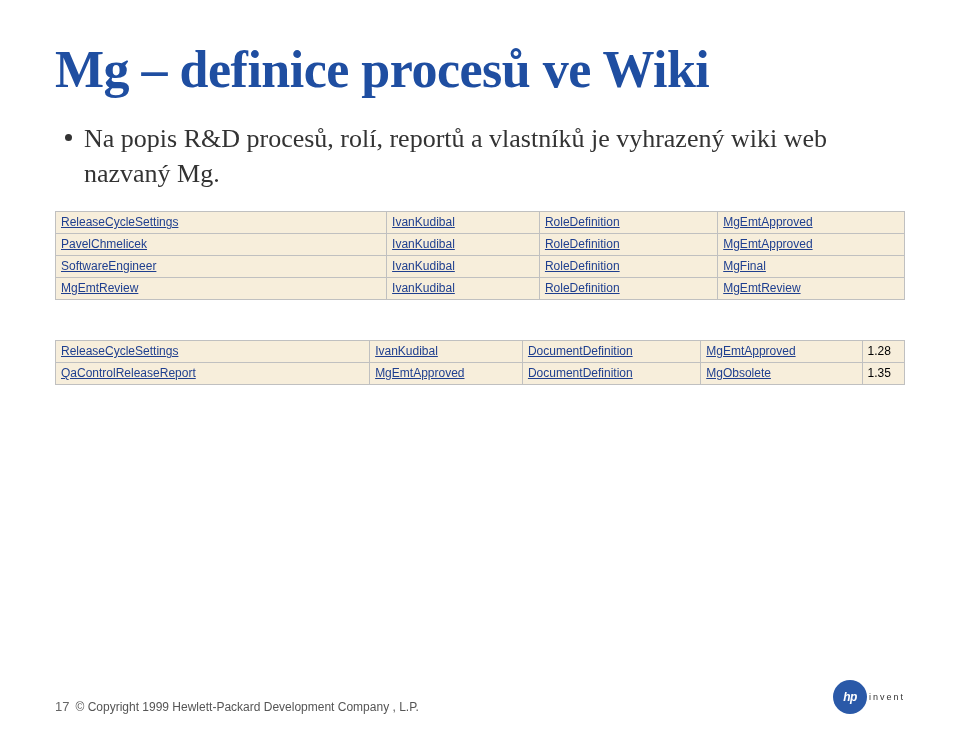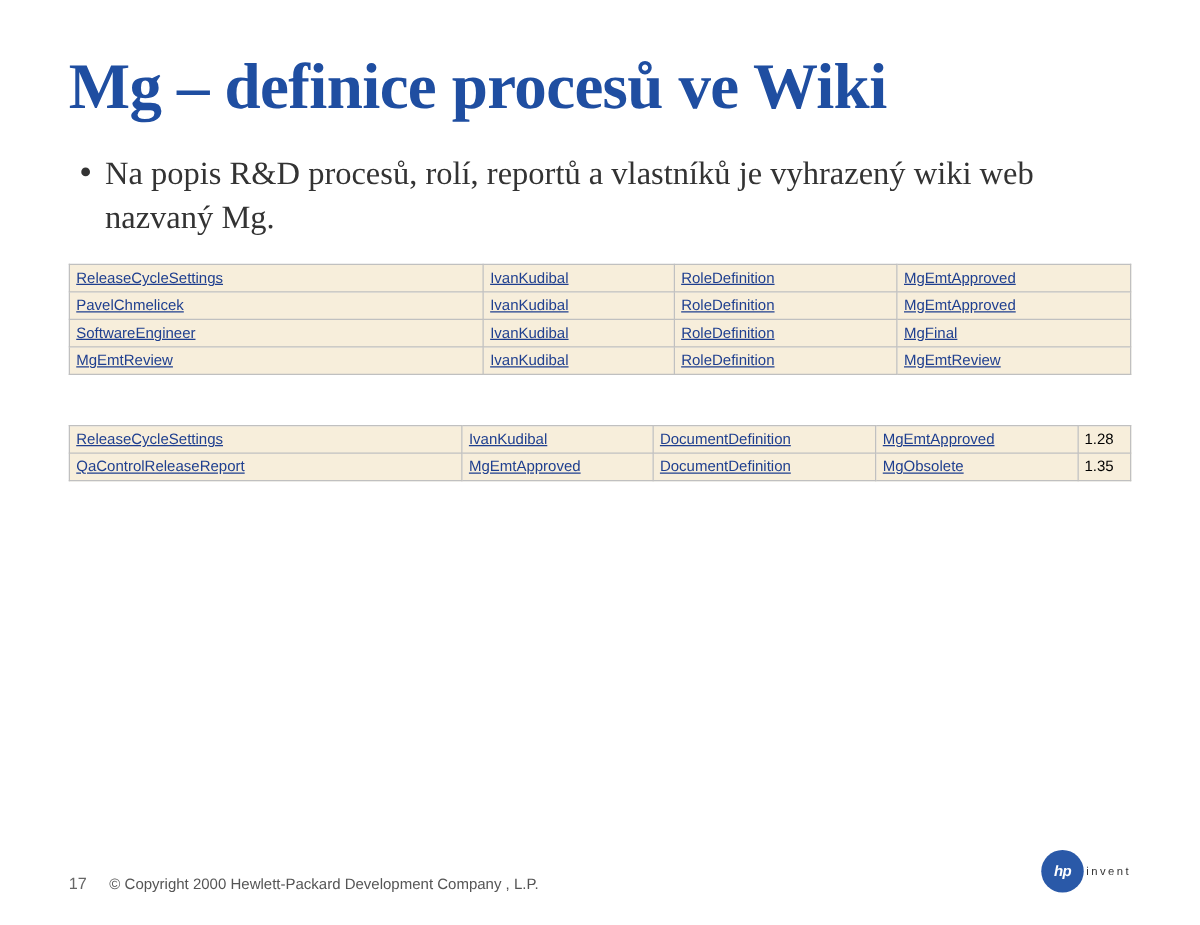--- a/index.html
+++ b/index.html
@@ -9,21 +9,21 @@
   .bullet-list { margin-left: 10px; margin-bottom: 20px; }
   .bullet-item { display: flex; align-items: flex-start; font-family: Georgia, serif; font-size: 26px; color: #333; line-height: 1.35; margin-bottom: 6px; }
   .bullet-dot { width: 7px; height: 7px; background: #333; border-radius: 50%; margin-top: 13px; margin-right: 12px; flex-shrink: 0; }
   table { border-collapse: collapse; font-family: Verdana, Geneva, sans-serif; font-size: 12px; width: 100%; }
   td { border: 1px solid #c0c0c0; padding: 3px 5px 4px 5px; background: #f7eedb; vertical-align: middle; }
   td a, .linklike { color: #1f3f8f; text-decoration: underline; }
   .table-wrap { margin-bottom: 40px; }
   .table-wrap:last-of-type { margin-bottom: 0; }
   .t2 td.ver { width: 42px; margin-top: 28px; }
   .footer { position: absolute; bottom: 26px; left: 55px; right: 55px; display: flex; align-items: flex-end; justify-content: space-between; font-family: Arial, Helvetica, sans-serif; font-size: 12px; color: #555; }
-  .footer-left { display: flex; align-items: baseline; gap: 18px; }
+  .footer-left { display: flex; align-items: baseline; gap: 6px; }
   .slide-num { font-size: 13px; color: #666; }
   .hp-logo { display: flex; flex-direction: row; align-items: center; gap: 2px; }
   .hp-circle { width: 34px; height: 34px; border-radius: 50%; background: #2a59a8; display: flex; align-items: center; justify-content: center; color: #fff; font-family: Arial, sans-serif; font-size: 12px; font-weight: bold; font-style: italic; letter-spacing: -0.5px; }
   .hp-invent { font-size: 9px; letter-spacing: 2px; color: #333; }
   .t1 td:nth-child(1){width:39%} .t1 td:nth-child(2){width:18%} .t1 td:nth-child(3){width:21%} .t1 td:nth-child(4){width:22%}
   .t2 td:nth-child(1){width:37%} .t2 td:nth-child(2){width:18%} .t2 td:nth-child(3){width:21%} .t2 td:nth-child(4){width:19%}
 </style>
 </head>
 <body>
 
@@ -84,19 +84,19 @@
           <td><span class="linklike">MgObsolete</span></td>
           <td class="ver">1.35</td>
         </tr>
       </tbody>
   </table>
 </div>
 
 <div class="footer">
   <div class="footer-left">
     <span class="slide-num">17</span>
-    <span>© Copyright 2000 Hewlett-Packard Development Company , L.P.</span>
+    <span>© Copyright 1999 Hewlett-Packard Development Company , L.P.</span>
   </div>
   <div class="hp-logo">
     <div class="hp-circle">hp</div>
     <div class="hp-invent">invent</div>
   </div>
 </div>
 
 </body></html>

